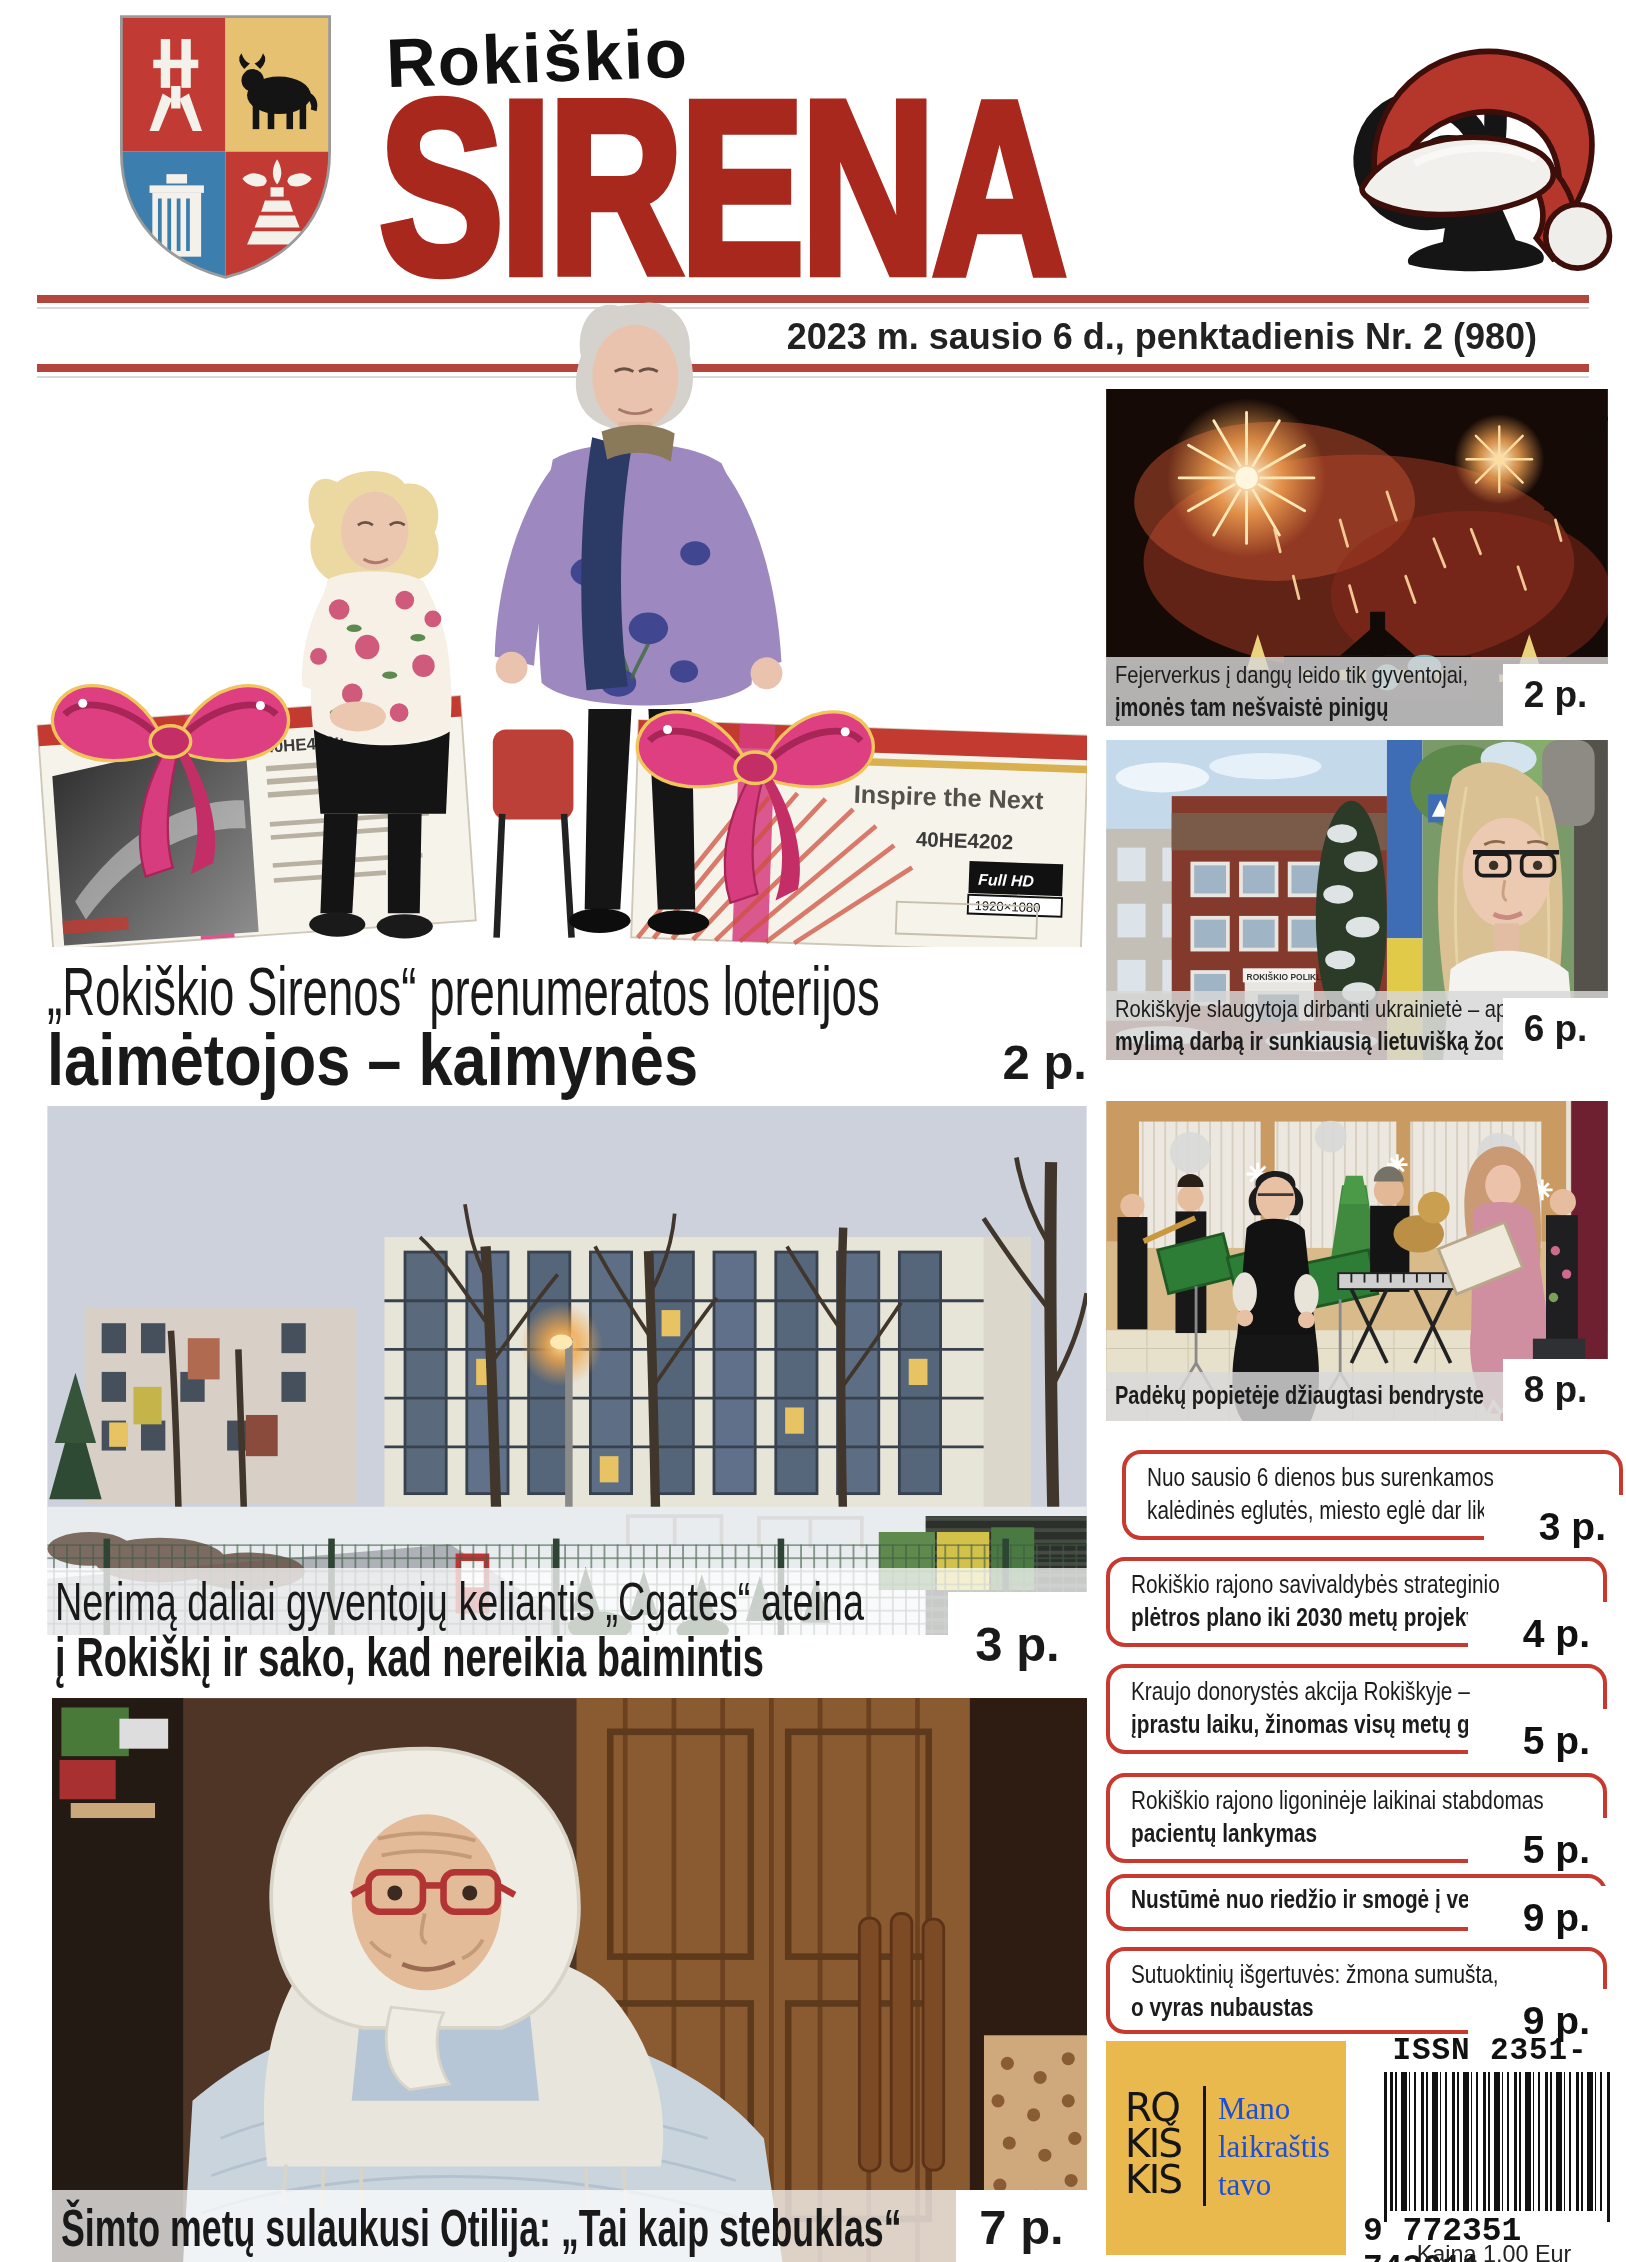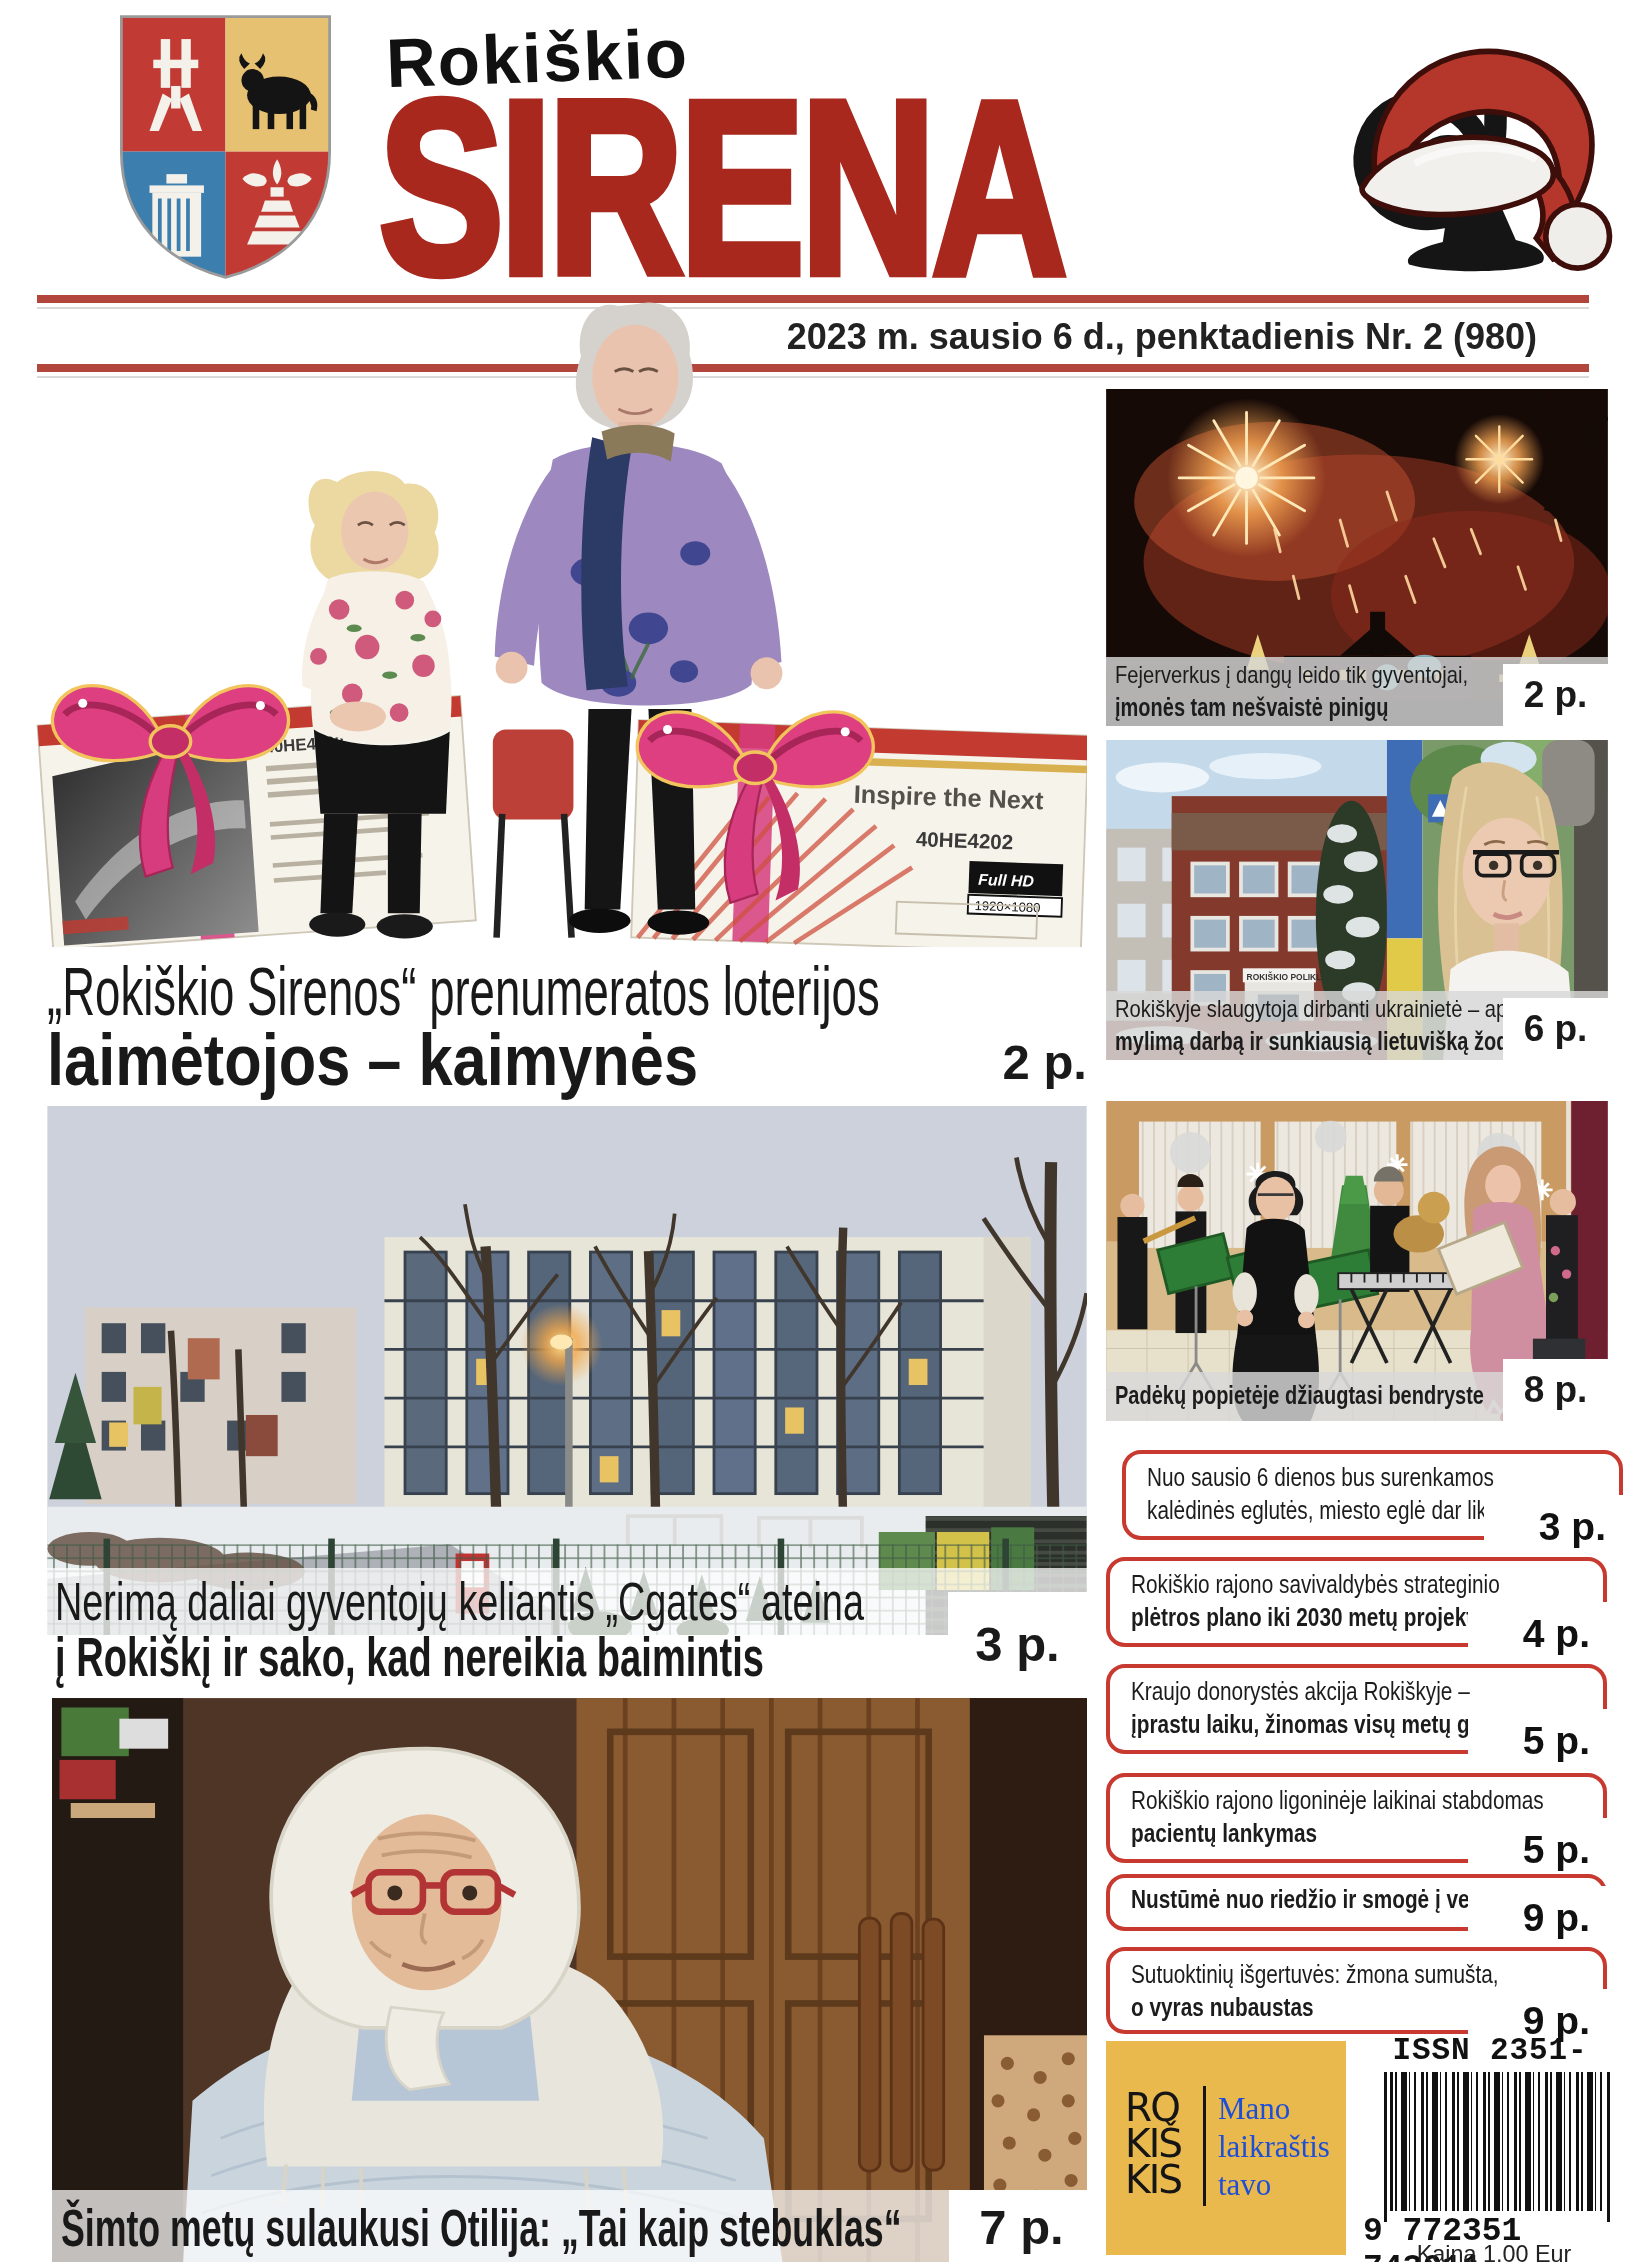--- a/index.html
+++ b/index.html
@@ -30,21 +30,21 @@
   .h2-band{left:47px;top:1568px;width:1040px;height:112px;background:rgba(255,255,255,.74);z-index:2;}
   .h2-l1{position:absolute;left:7.5px;top:1.9px;font-size:54px;color:#191919;transform:scaleX(.70);}
   .h2-l2{position:absolute;left:7.5px;top:56px;font-size:56px;font-weight:bold;color:#191919;transform:scaleX(.68);}
   .h2-pgbox{position:absolute;right:0;top:24px;width:139px;height:103px;background:#fff;
             display:flex;align-items:center;justify-content:center;font-size:49px;font-weight:bold;}
 
   .photo3{left:52px;top:1698px;width:1035px;height:565px;}
   .h3-band{position:absolute;left:0;bottom:0;width:100%;height:73px;background:rgba(255,255,255,.72);}
   .h3-l1{position:absolute;left:9.4px;top:9.4px;font-size:51px;font-weight:bold;color:#191919;transform:scaleX(.70);}
   .h3-pgbox{position:absolute;right:0;bottom:0;width:131px;height:73px;background:#fff;
-            display:flex;align-items:center;justify-content:center;font-size:49px;font-weight:bold;padding-left:7px;}
+            display:flex;align-items:center;justify-content:center;font-size:49px;font-weight:bold;}
 
   
   .sb{left:1106px;width:502px;overflow:hidden;}
   .sb-fireworks{top:389px;height:337px;}
   .sb-nurse{top:740px;height:320px;}
   .sb-concert{top:1101px;height:320px;}
   .sb-cap{position:absolute;left:0;right:0;bottom:0;height:69px;background:rgba(216,216,216,.82);}
   .sb-cap .l1{position:absolute;left:9.4px;top:3.7px;font-size:24px;color:#1c1c1c;transform:scaleX(.84);transform-origin:0 50%;white-space:nowrap;}
   .sb-cap .l2{position:absolute;left:9.4px;top:36px;font-size:25px;font-weight:bold;color:#1c1c1c;transform:scaleX(.80);transform-origin:0 50%;white-space:nowrap;}
   .sb-cap-one{height:49px;}

